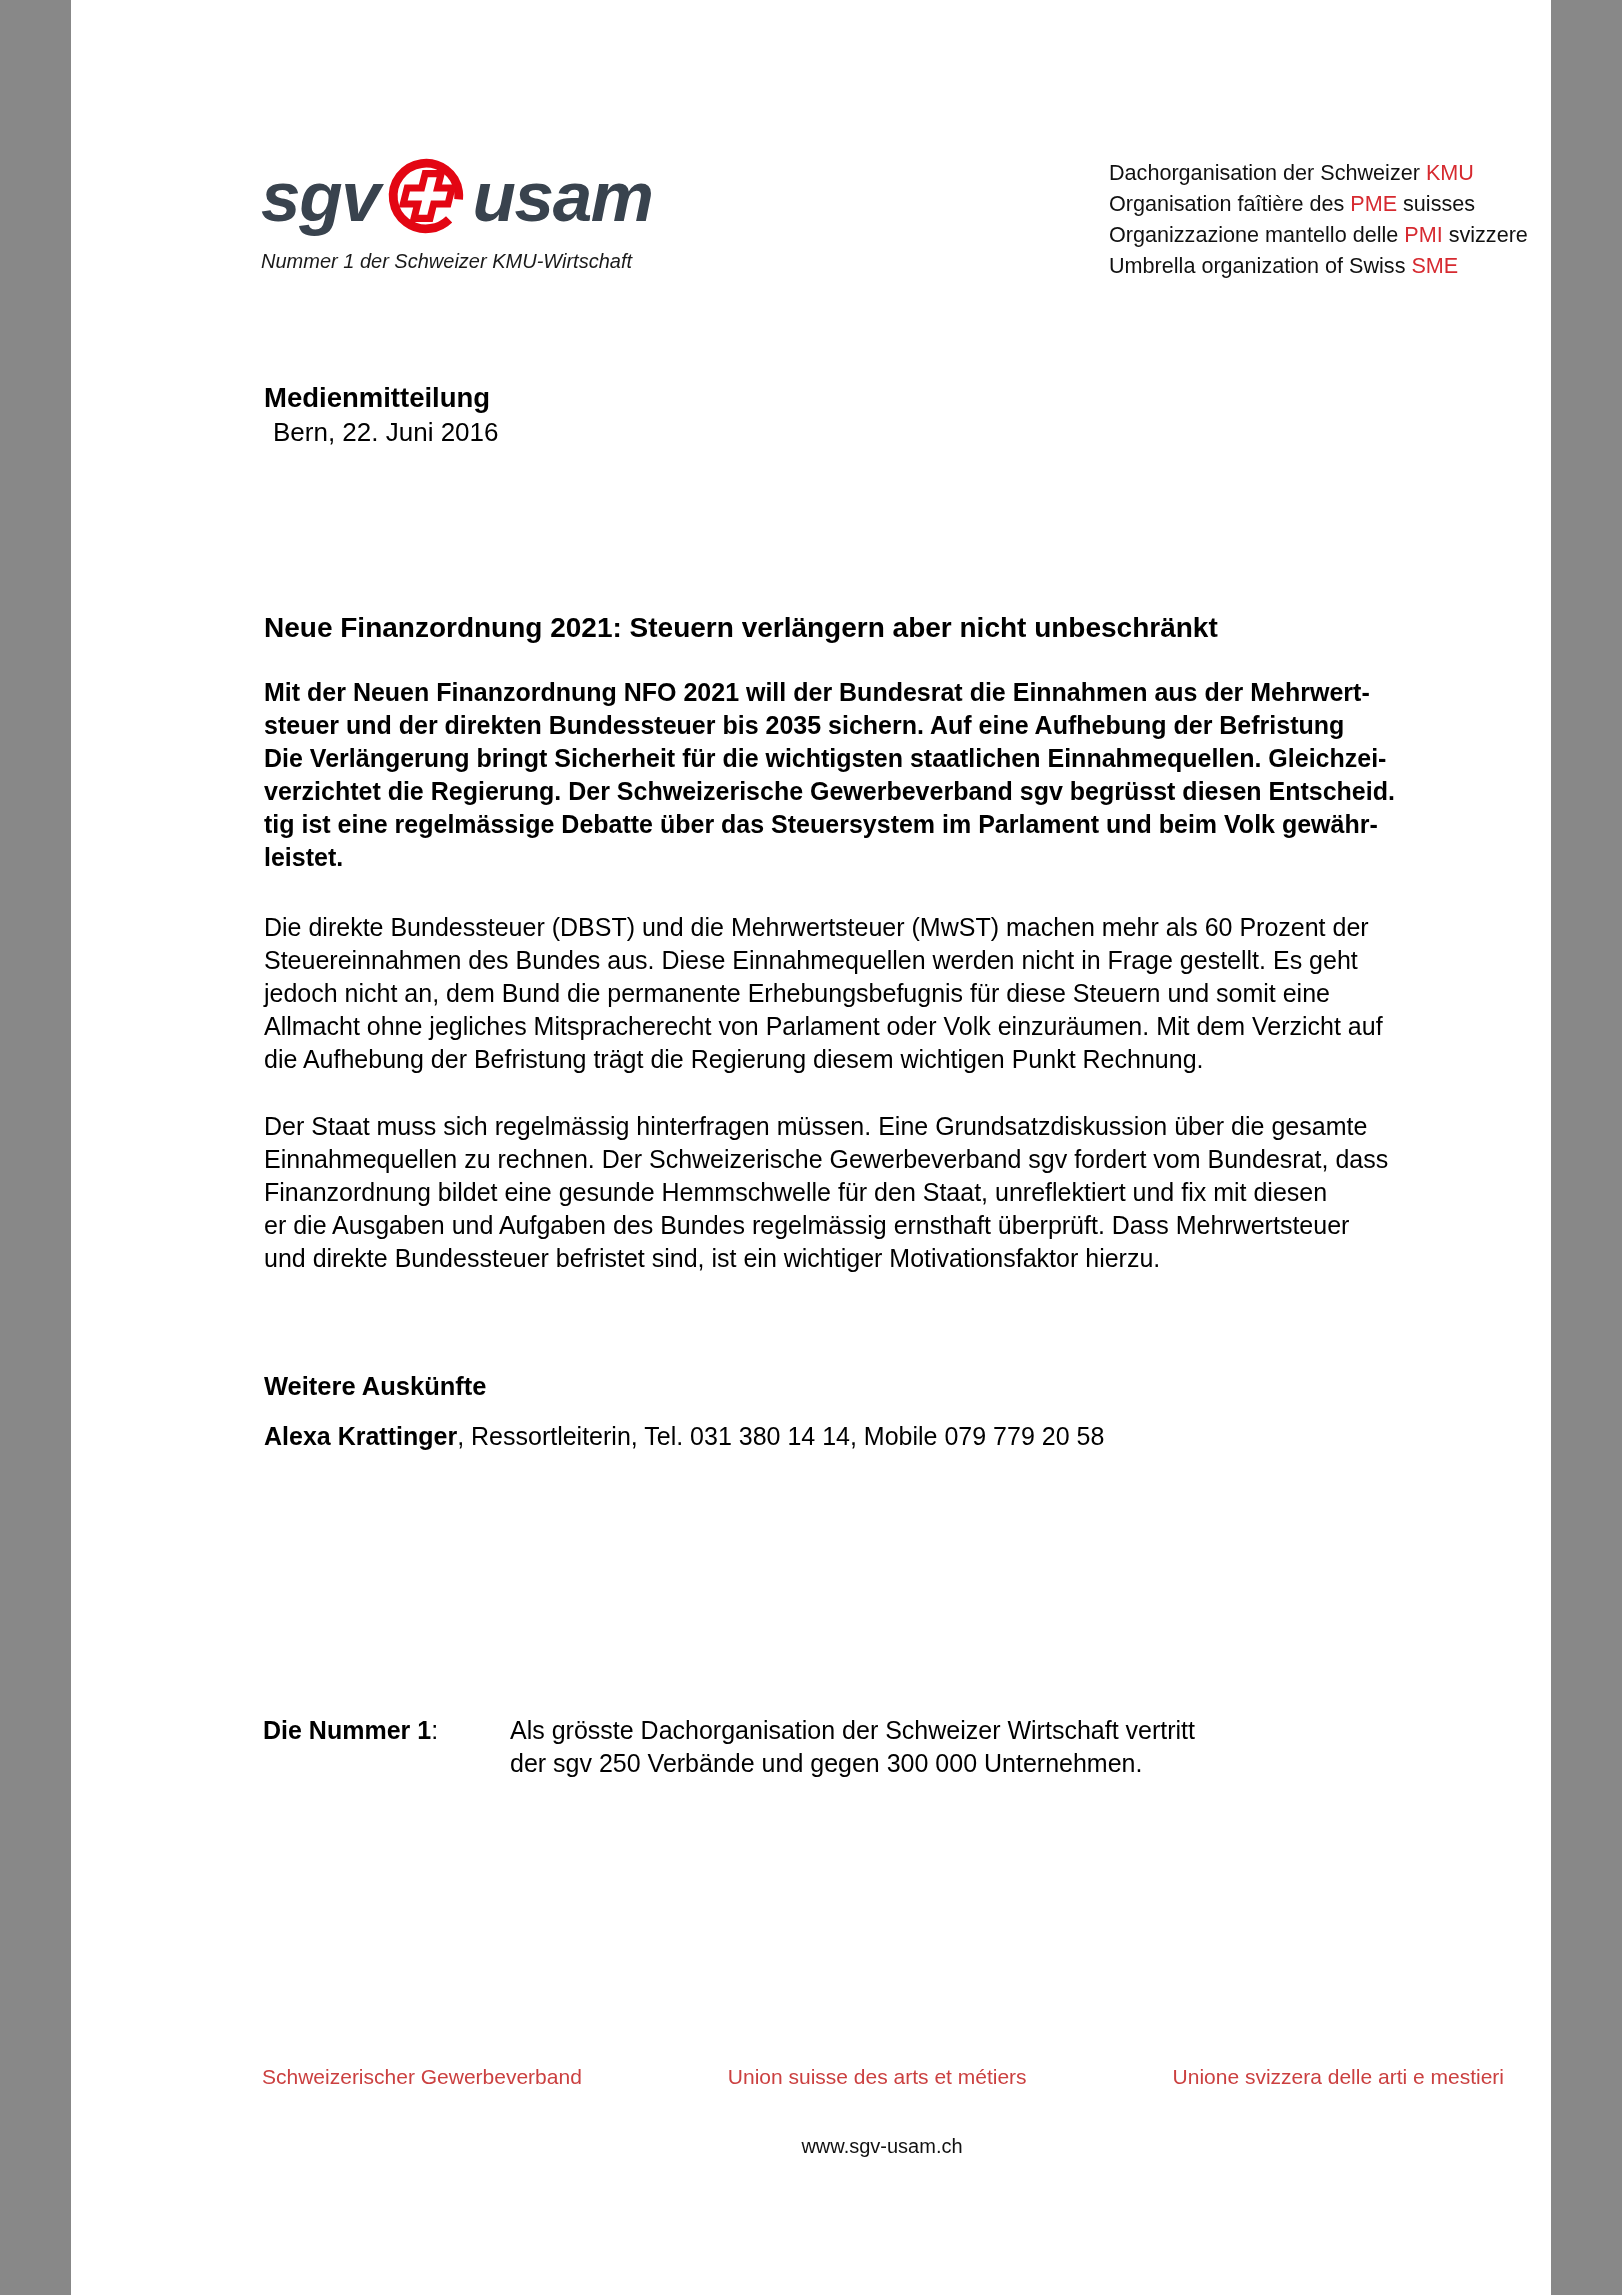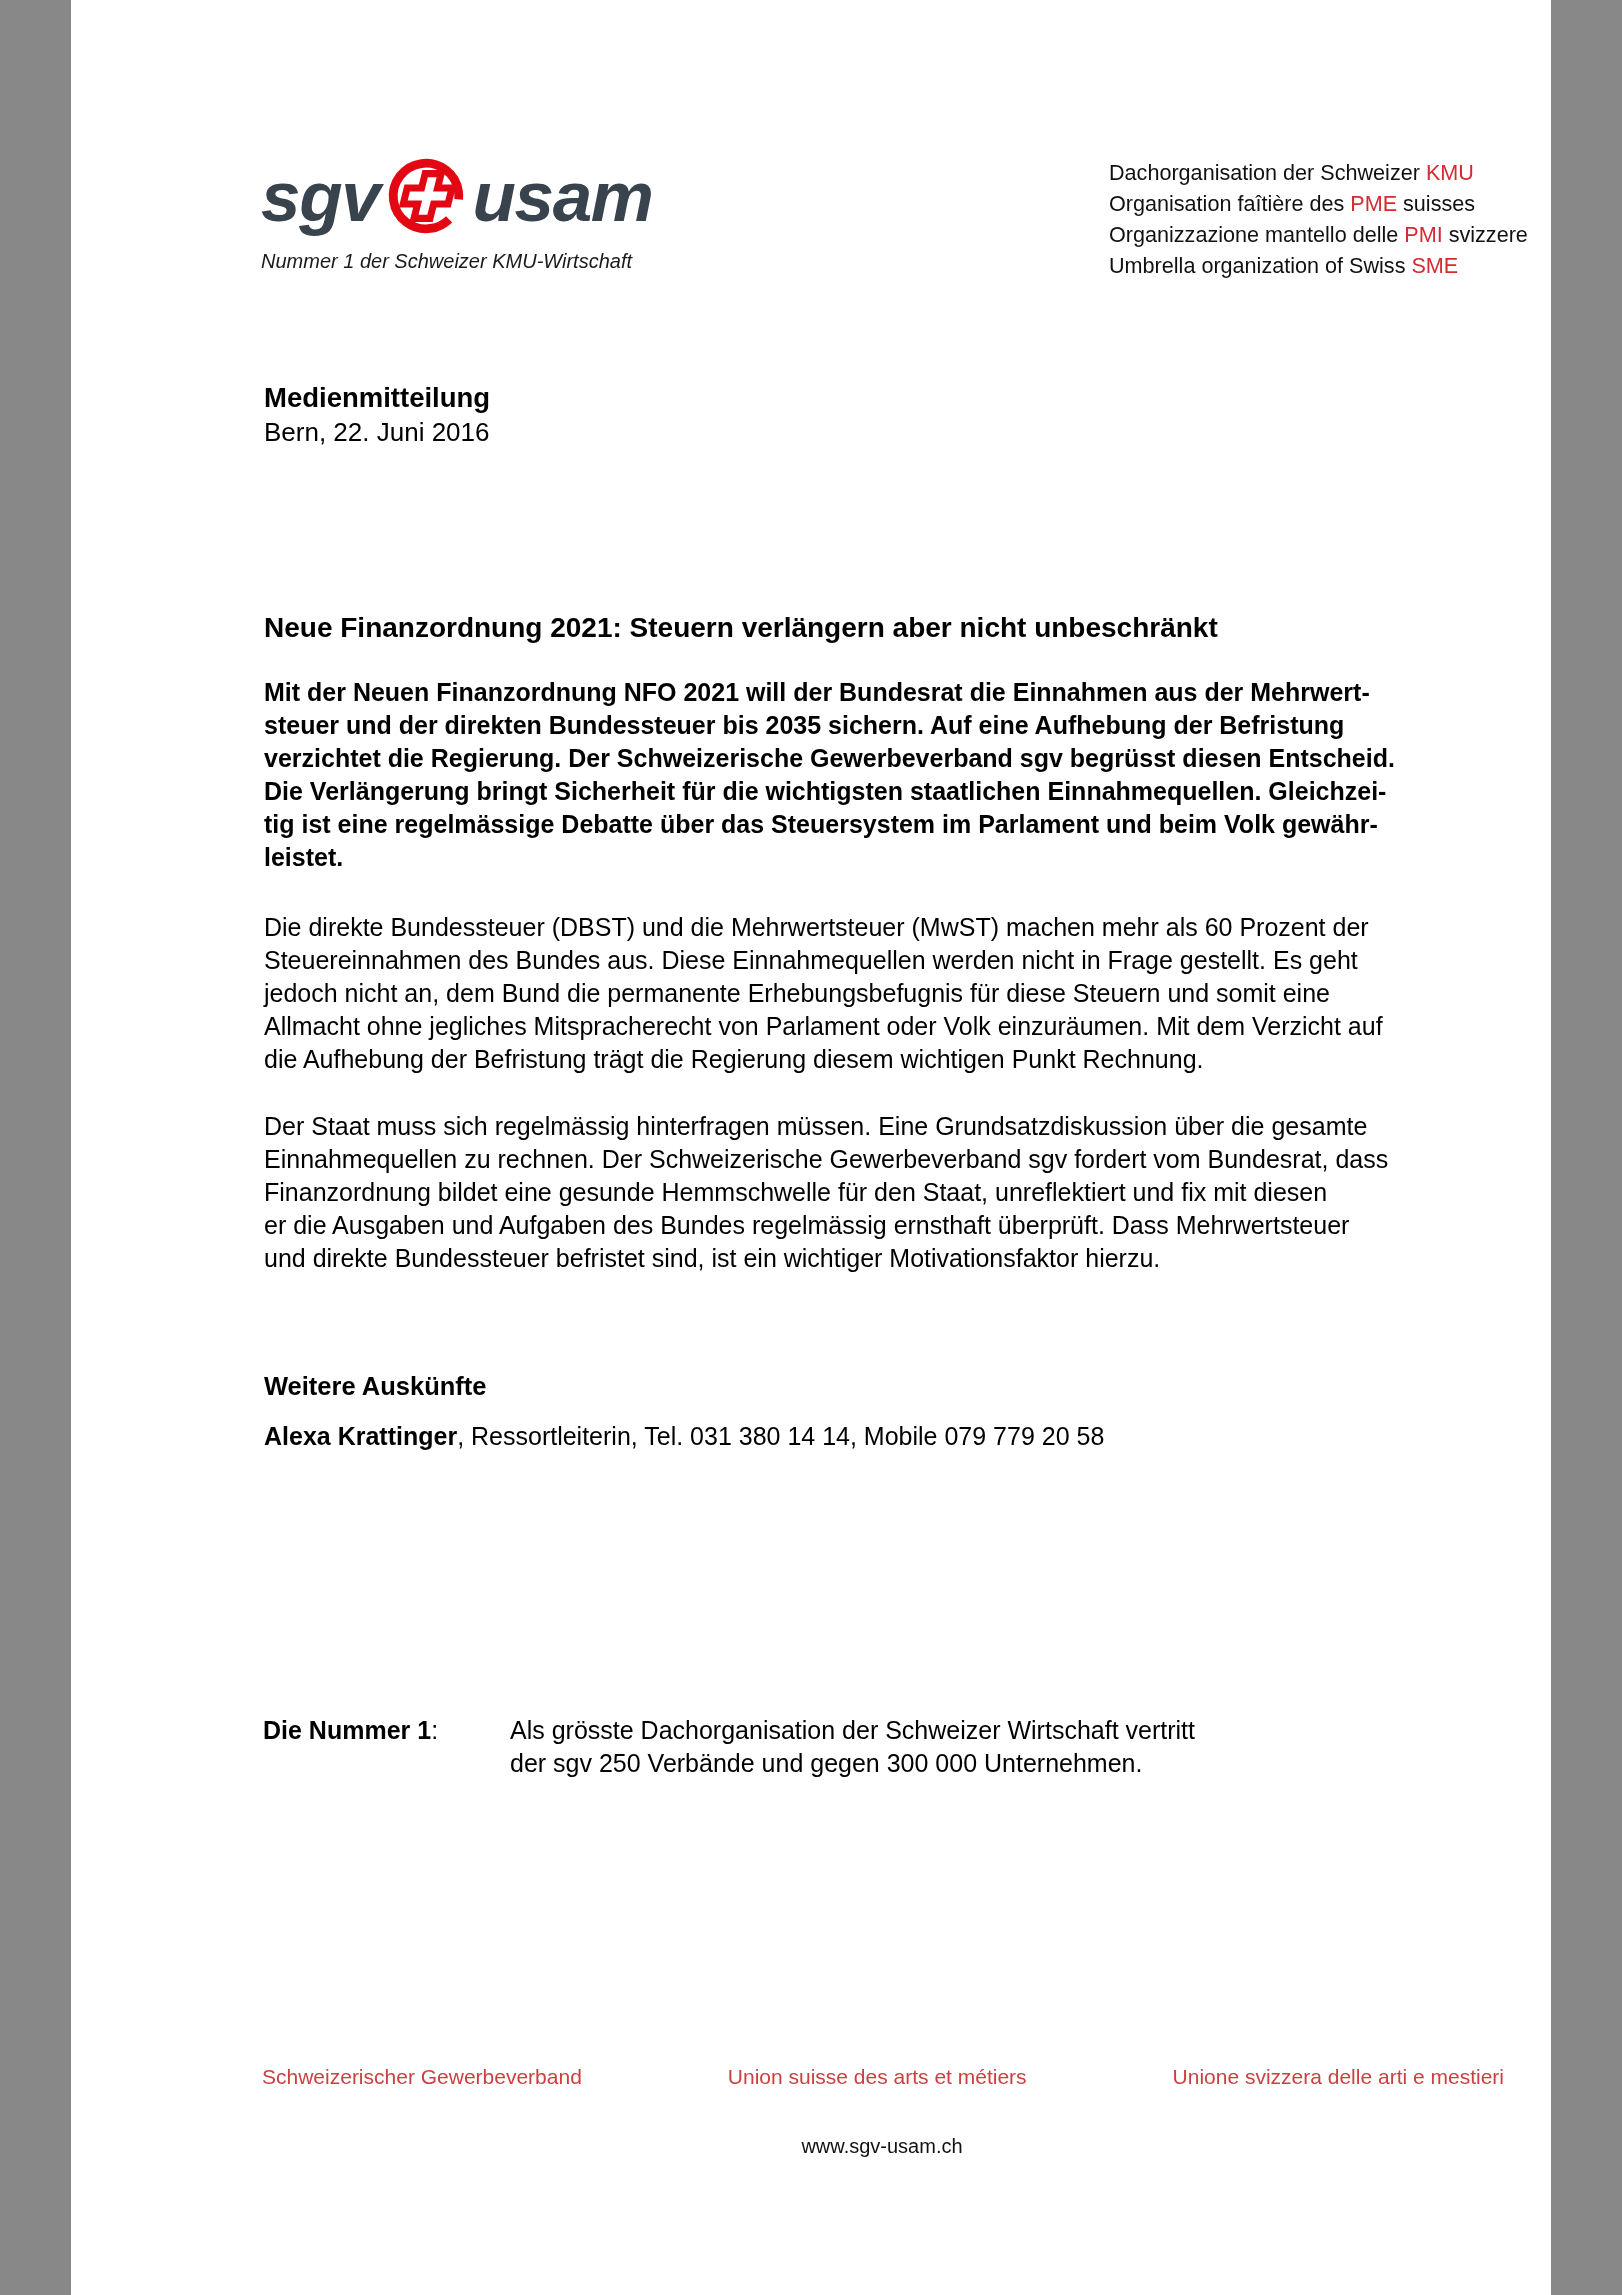--- a/index.html
+++ b/index.html
@@ -39,21 +39,21 @@
   .org-block {
     position: absolute; left: 998px; top: 157px;
     font-size: 21.6px; line-height: 31px; color: #111;
   }
   .org-line { white-space: nowrap; margin-left: 40px; }
   .red-acc { color: #d62a30; }
 
   
   .meta-block { position: absolute; left: 193px; top: 380px; }
   .doc-type { font-size: 27.5px; font-weight: bold; line-height: 35px; }
-  .dateline { font-size: 26px; line-height: 34px; }
+  .dateline { font-size: 26px; line-height: 34px; margin-left: 9px; }
 
   
   .doc-title {
     position: absolute; left: 193px; top: 612px;
     font-size: 28px; font-weight: bold; white-space: nowrap;
   }
   .para { position: absolute; left: 193px; width: 1250px; }
   .para .line { font-size: 25px; line-height: 33px; white-space: nowrap; }
   .lead { top: 676px; }
   .lead .line { font-weight: bold; }
@@ -124,22 +124,22 @@
   <div class="meta-block">
     <div class="doc-type">Medienmitteilung</div>
     <div class="dateline">Bern, 22. Juni 2016</div>
   </div>
 
   <h1 class="doc-title">Neue Finanzordnung 2021: Steuern verlängern aber nicht unbeschränkt</h1>
 
   <div class="para lead">
     <div class="line">Mit der Neuen Finanzordnung NFO 2021 will der Bundesrat die Einnahmen aus der Mehrwert-</div>
     <div class="line">steuer und der direkten Bundessteuer bis 2035 sichern. Auf eine Aufhebung der Befristung</div>
+    <div class="line">Die Verlängerung bringt Sicherheit für die wichtigsten staatlichen Einnahmequellen. Gleichzei-</div>
     <div class="line">verzichtet die Regierung. Der Schweizerische Gewerbeverband sgv begrüsst diesen Entscheid.</div>
-    <div class="line">Die Verlängerung bringt Sicherheit für die wichtigsten staatlichen Einnahmequellen. Gleichzei-</div>
     <div class="line">tig ist eine regelmässige Debatte über das Steuersystem im Parlament und beim Volk gewähr-</div>
     <div class="line">leistet.</div>
   </div>
 
   <div class="para para2">
     <div class="line">Die direkte Bundessteuer (DBST) und die Mehrwertsteuer (MwST) machen mehr als 60 Prozent der</div>
     <div class="line">Steuereinnahmen des Bundes aus. Diese Einnahmequellen werden nicht in Frage gestellt. Es geht</div>
     <div class="line">jedoch nicht an, dem Bund die permanente Erhebungsbefugnis für diese Steuern und somit eine</div>
     <div class="line">Allmacht ohne jegliches Mitspracherecht von Parlament oder Volk einzuräumen. Mit dem Verzicht auf</div>
     <div class="line">die Aufhebung der Befristung trägt die Regierung diesem wichtigen Punkt Rechnung.</div>

